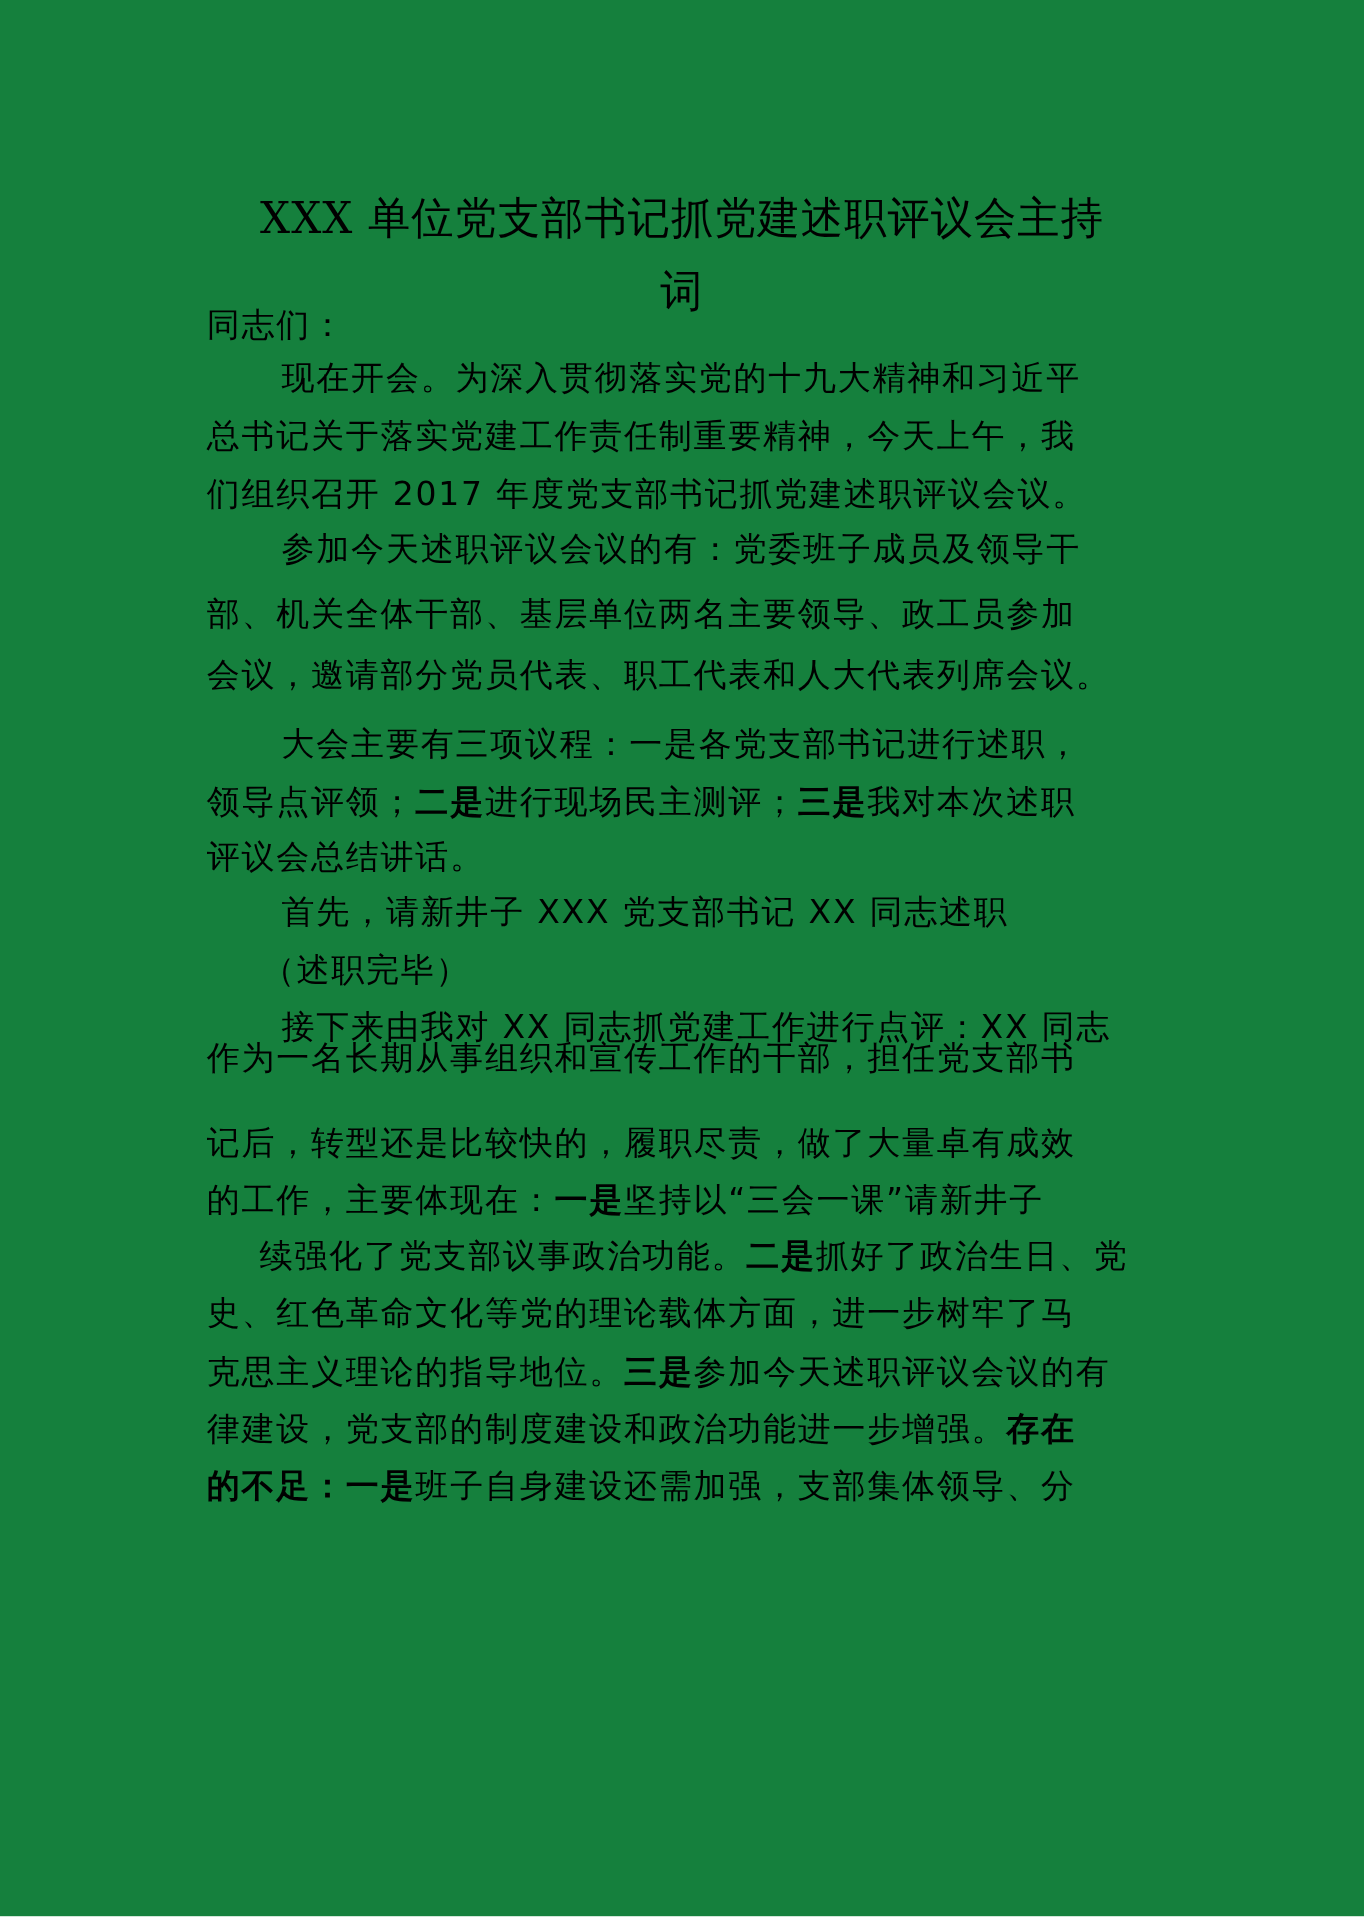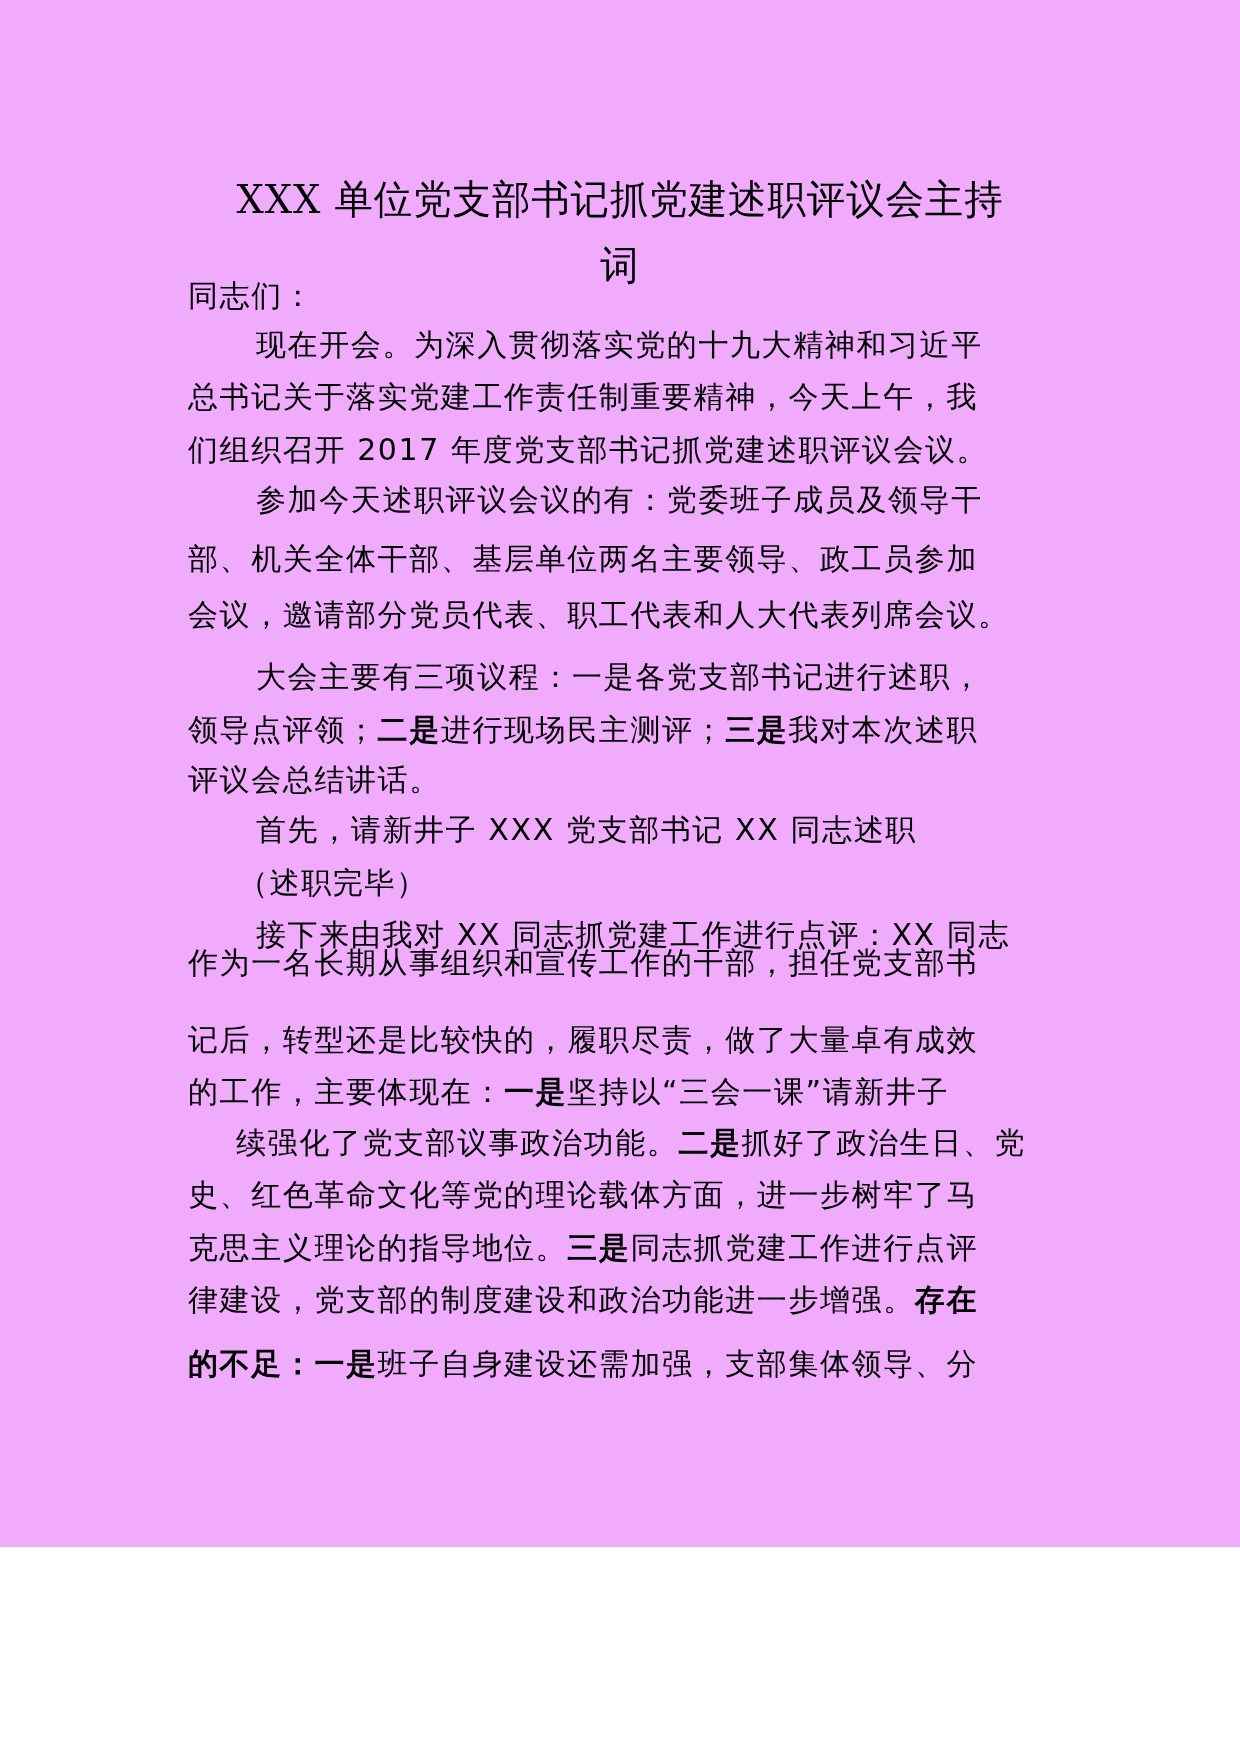--- a/index.html
+++ b/index.html
@@ -11,22 +11,22 @@
       width: 1240px;
       height: 1754px;
       position: relative;
       overflow: hidden;
       color: #000000;
     }
     .page {
       position: absolute;
       left: 0; top: 0;
       width: 1240px;
-      height: 1547px;
-      background: #f0abfc;
+      height: 1742px;
+      background: #15803d;
     }
     .title {
       position: absolute;
       left: 160px;
       width: 920px;
       text-align: center;
       font-family: "DejaVu Serif", "Liberation Serif", serif;
       font-size: 40px;
       line-height: 66px;
       top: 166px;
@@ -75,17 +75,17 @@
       <div class="line" style="top: 710px;"><span>领导点评领；</span><span class="b">二是</span><span>进行现场民主测评；</span><span class="b">三是</span><span>我对本次述职</span></div>
       <div class="line" style="top: 760px;"><span>评议会总结讲话。</span></div>
       <div class="line indent" style="top: 810px;"><span>首先，请新井子 XXX 党支部书记 XX 同志述职</span></div>
       <div class="line indent-half" style="top: 863px;"><span>（述职完毕）</span></div>
       <div class="line indent" style="top: 915px;"><span>接下来由我对 XX 同志抓党建工作进行点评：XX 同志</span></div>
       <div class="line" style="top: 943px;"><span>作为一名长期从事组织和宣传工作的干部，担任党支部书</span></div>
       <div class="line" style="top: 1020px;"><span>记后，转型还是比较快的，履职尽责，做了大量卓有成效</span></div>
       <div class="line" style="top: 1072px;"><span>的工作，主要体现在：</span><span class="b">一是</span><span>坚持以“三会一课”请新井子</span></div>
       <div class="line" style="top: 1123px; margin-left: 48px;"><span>续强化了党支部议事政治功能。</span><span class="b">二是</span><span>抓好了政治生日、党</span></div>
       <div class="line" style="top: 1175px;"><span>史、红色革命文化等党的理论载体方面，进一步树牢了马</span></div>
-      <div class="line" style="top: 1228px;"><span>克思主义理论的指导地位。</span><span class="b">三是</span><span>同志抓党建工作进行点评</span></div>
+      <div class="line" style="top: 1228px;"><span>克思主义理论的指导地位。</span><span class="b">三是</span><span>参加今天述职评议会议的有</span></div>
       <div class="line" style="top: 1280px;"><span>律建设，党支部的制度建设和政治功能进一步增强。</span><span class="b">存在</span></div>
-      <div class="line" style="top: 1332px; margin-top: 12px;"><span class="b">的不足：</span><span class="b">一是</span><span>班子自身建设还需加强，支部集体领导、分</span></div>
+      <div class="line" style="top: 1332px;"><span class="b">的不足：</span><span class="b">一是</span><span>班子自身建设还需加强，支部集体领导、分</span></div>
     </div>
 </div>
 
 </body></html>

